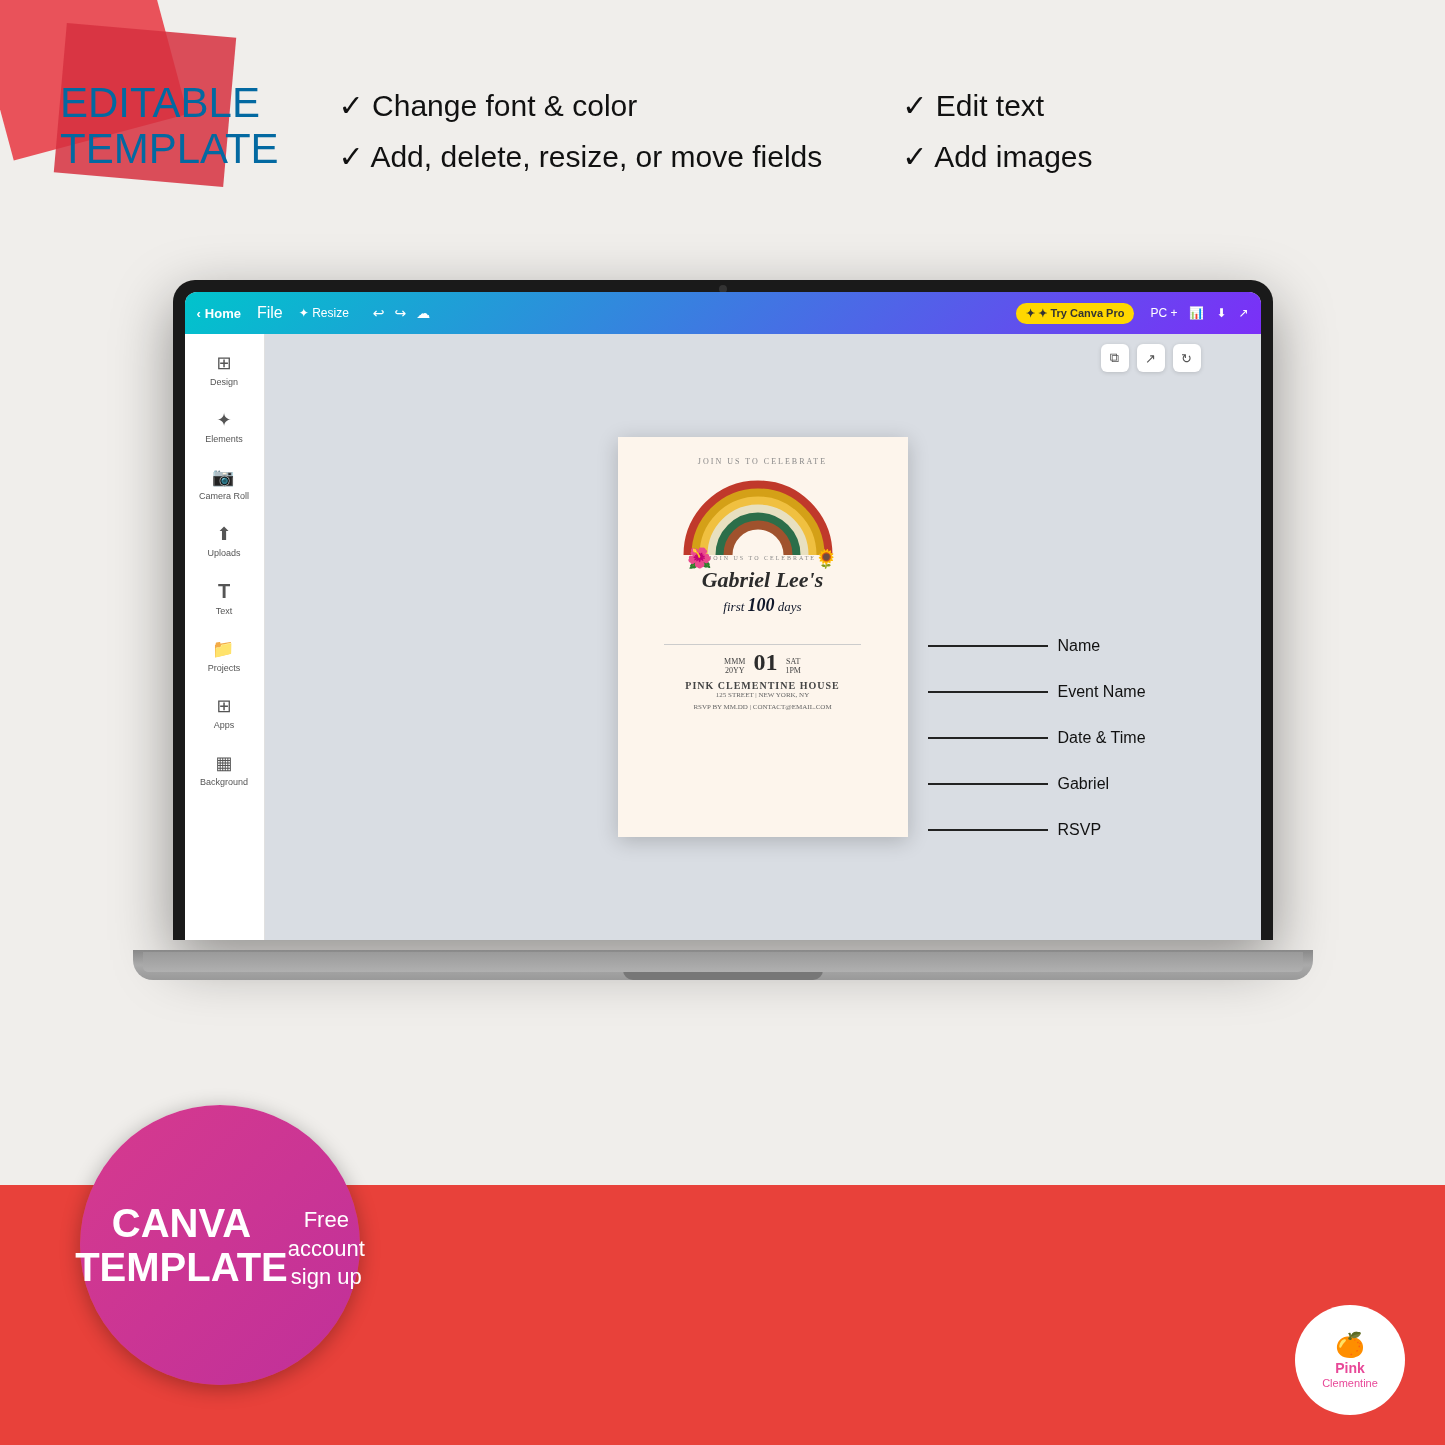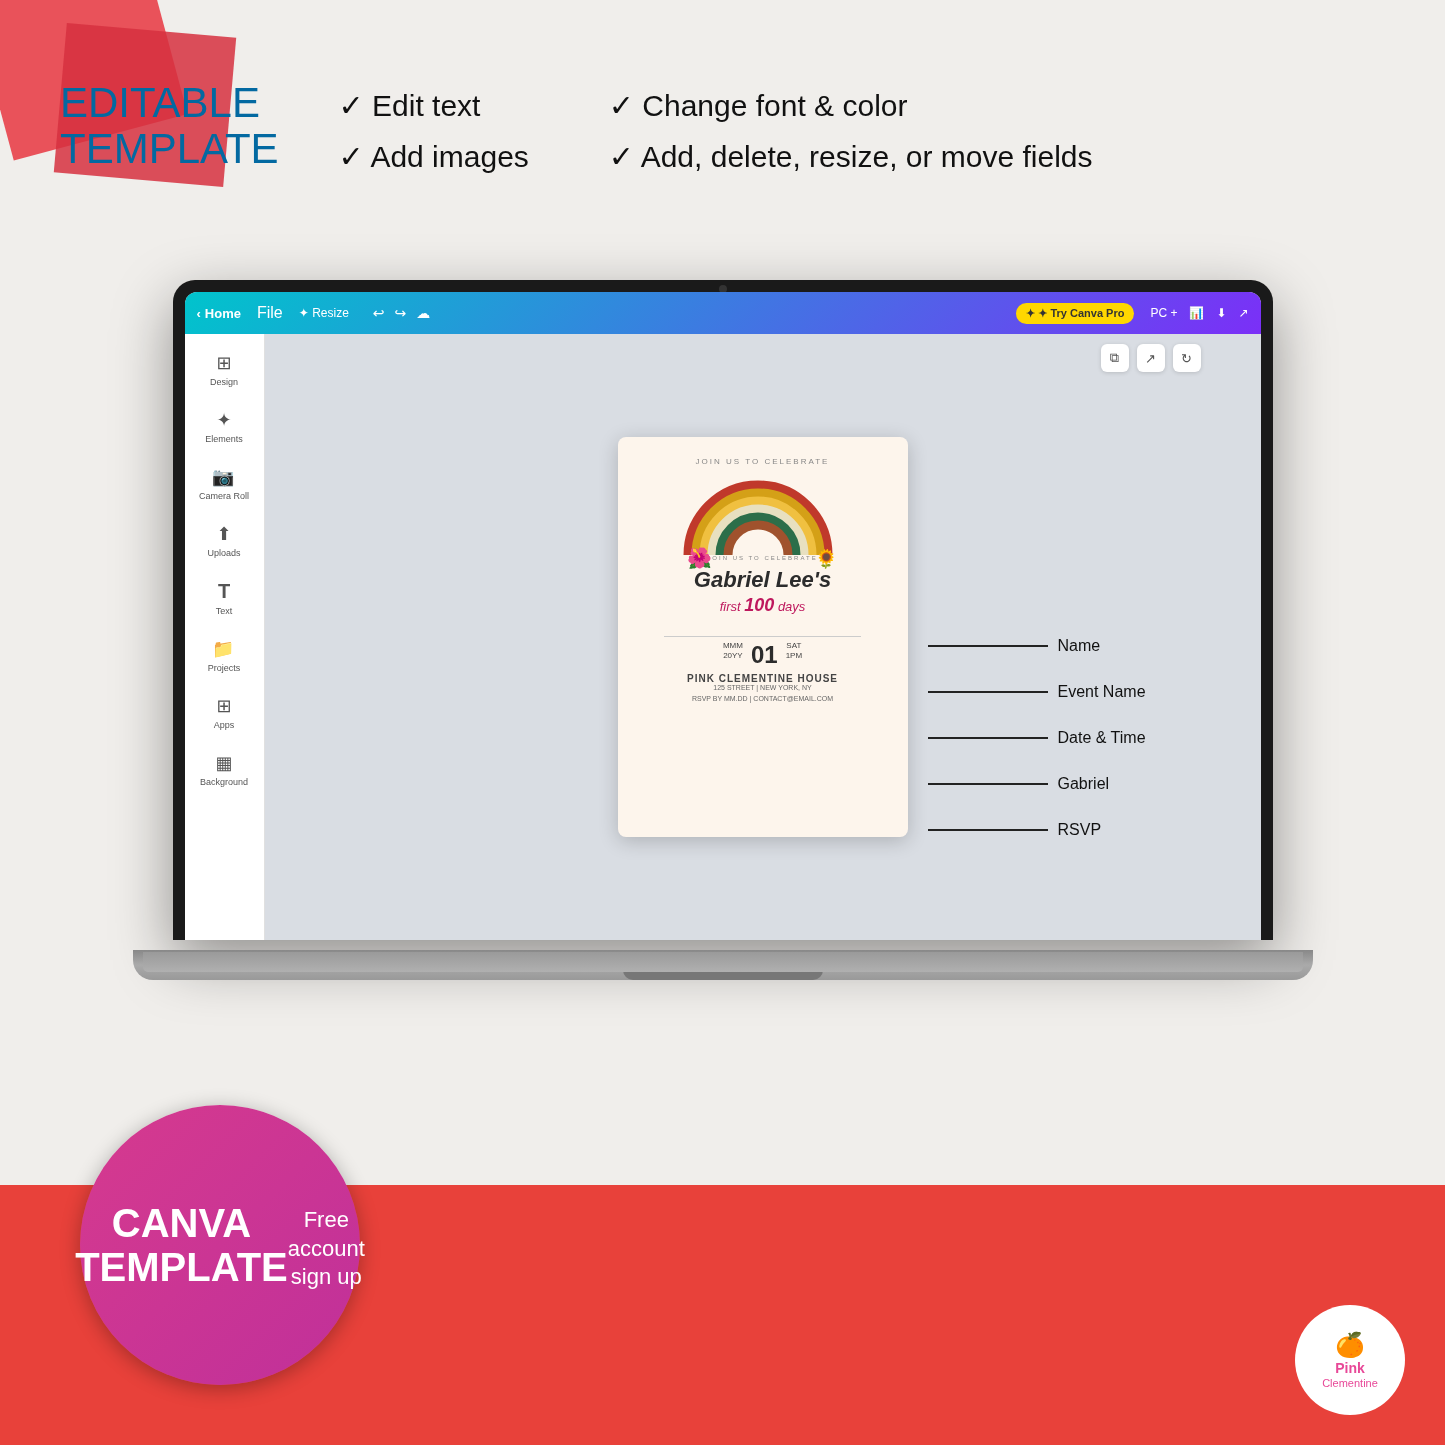--- a/index.html
+++ b/index.html
@@ -255,53 +255,54 @@
       justify-content: center;
       position: relative;
       overflow: hidden;
     }
 
     
     .invitation-card {
       width: 290px;
       height: 400px;
       background: #fdf5ec;
-      border-radius: 8px;
+      border-radius: 0;
       box-shadow: 0 4px 20px rgba(0,0,0,0.2);
       padding: 20px 22px 4px;
       display: flex;
       flex-direction: column;
       align-items: center;
       position: relative;
+      font-family: Liberation Serif, serif;
     }
     .invite-join-text {
       font-size: 8px;
       letter-spacing: 2px;
       color: #888;
       text-transform: uppercase;
       margin-bottom: 4px;
     }
 
     .invite-name {
       font-size: 22px;
       font-weight: 900;
       color: #2c2c2c;
       font-style: italic;
       margin-bottom: 2px;
     }
     .invite-first {
       font-size: 13px;
-      color: #be185d;
-      margin-bottom: 16px;
+      color: #0f172a;
+      margin-bottom: 24px;
       font-style: italic;
     }
     .invite-date-row {
       display: flex;
       gap: 8px;
-      align-items: flex-start;
+      align-items: flex-end;
       margin-bottom: 4px;
     }
     .invite-date-block {
       text-align: center;
       font-size: 8px;
       color: #444;
       line-height: 1.2;
     }
     .invite-date-num {
       font-size: 24px;
@@ -475,26 +476,26 @@
 
 <div class="sticky-notes">
   <div class="sticky-note-1"></div>
   <div class="sticky-note-2"></div>
 </div>
 
 <div class="top-info">
   <div class="editable-label">EDITABLE<br>TEMPLATE</div>
   <div class="features">
     <div class="features-col">
+      <span>✓ Change font &amp; color</span>
+      <span>✓ Add, delete, resize, or move fields</span>
+    </div>
+    <div class="features-col">
       <span>✓ Edit text</span>
       <span>✓ Add images</span>
-    </div>
-    <div class="features-col">
-      <span>✓ Change font &amp; color</span>
-      <span>✓ Add, delete, resize, or move fields</span>
     </div>
   </div>
 </div>
 
 <div class="laptop-wrapper">
   <div class="laptop-outer">
     <div class="laptop-screen-bezel">
       <div class="laptop-camera"></div>
       <div class="laptop-screen">
 

